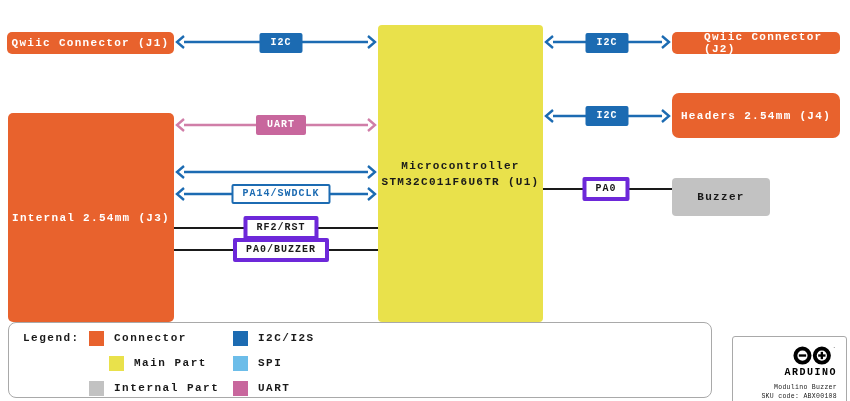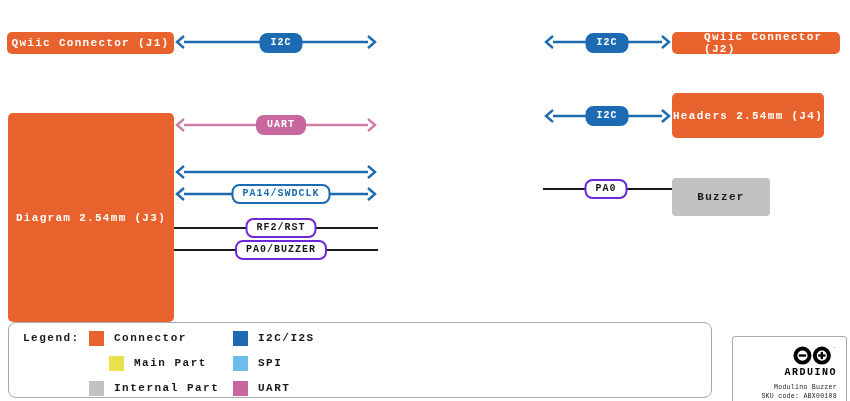--- a/index.html
+++ b/index.html
@@ -12,26 +12,26 @@
     position:absolute;display:flex;align-items:center;justify-content:center;
     font-weight:bold;letter-spacing:1.3px;box-sizing:border-box;
   }
   .blk-orange{background:#E8622D;color:#ffffff;border-radius:5px;font-size:11px;}
   .blk-yellow{background:#E9E14B;color:#1a1a1a;border-radius:4px;font-size:11px;text-align:center;}
   .blk-gray{background:#C2C2C2;color:#1a1a1a;border-radius:4px;font-size:11px;}
   svg.wires{position:absolute;left:0;top:0;pointer-events:none;}
   .pill{
     position:absolute;transform:translate(-50%,-50%);
     font-weight:bold;font-size:10px;letter-spacing:1px;white-space:nowrap;
-    border-radius:8px;padding:2px 9px;line-height:12px;box-sizing:border-box;
+    border-radius:2px;padding:2px 9px;line-height:12px;box-sizing:border-box;
   }
   .pill-blue-fill{background:#1C6BB2;color:#ffffff;border:2px solid #1C6BB2;}
   .pill-pink-fill{background:#C8679D;color:#ffffff;border:2px solid #C8679D;}
   .pill-blue-line{background:#ffffff;color:#1C6BB2;border:2px solid #1C6BB2;}
-  .pill-black-line{background:#ffffff;color:#1a1a1a;border:2px solid #6d28d9;}
+  .pill-black-line{background:#ffffff;color:#1a1a1a;border:4px solid #6d28d9;}
   .panel{
     position:absolute;border:1.5px solid #A9A9A9;border-radius:8px;box-sizing:border-box;background:#ffffff;
   }
   .legend-title{position:absolute;font-weight:bold;font-size:11px;letter-spacing:1.5px;color:#1a1a1a;}
   .legend-item{position:absolute;display:flex;align-items:center;height:16px;}
   .swatch{width:15px;height:15px;display:inline-block;margin-right:10px;box-sizing:border-box;flex:0 0 auto;}
   .swatch-border{border:2px solid #1a1a1a;}
   .legend-label{font-weight:bold;font-size:11px;letter-spacing:1.5px;color:#1a1a1a;white-space:nowrap;}
   .brand-box{display:flex;flex-direction:column;align-items:flex-end;padding:7px 9px 0 0;}
   .brand-name{font-weight:bold;font-size:10px;letter-spacing:1.5px;color:#000;margin-top:1px;}
@@ -81,28 +81,34 @@
   </svg>
 
   <div class="blk blk-orange" style="left:7px;top:12px;width:167px;height:22px;">
       <span>Qwiic Connector (J1)</span>
     </div>
 
   <div class="blk blk-orange" style="left:672px;top:12px;width:168px;height:22px;padding-left:32px;">
       <span>Qwiic Connector (J2)</span>
     </div>
 
-  <div class="blk blk-orange" style="left:672px;top:73px;width:152px;height:45px;">
+  <div class="blk blk-orange" style="left:672px;top:73px;width:168px;height:45px;border-radius:7px;">
       <span>Headers 2.54mm (J4)</span>
     </div>
 
   <div class="blk blk-orange" style="left:8px;top:93px;width:166px;height:209px;">
-      <span>Diagram 2.54mm (J3)</span>
+      <span>Internal 2.54mm (J3)</span>
     </div>
 
+  <div class="blk blk-yellow" style="left:378px;top:5px;width:165px;height:297px;">
+    <div class="u1-label">
+      <div>Microcontroller</div>
+      <div>STM32C011F6U6TR (U1)</div>
+    </div>
+  </div>
 
   <div class="blk blk-gray" style="left:672px;top:158px;width:98px;height:38px;">
       <span>Buzzer</span>
     </div>
 
   <div class="pill pill-blue-fill" style="left:281px;top:23px;">I2C</div>
   <div class="pill pill-blue-fill" style="left:607px;top:23px;">I2C</div>
   <div class="pill pill-blue-fill" style="left:607px;top:96px;">I2C</div>
   <div class="pill pill-pink-fill" style="left:281px;top:105px;">UART</div>
   <div class="pill pill-blue-line" style="left:281px;top:174px;">PA14/SWDCLK</div>

